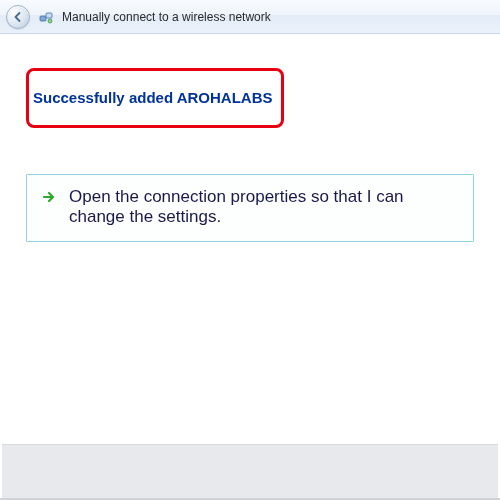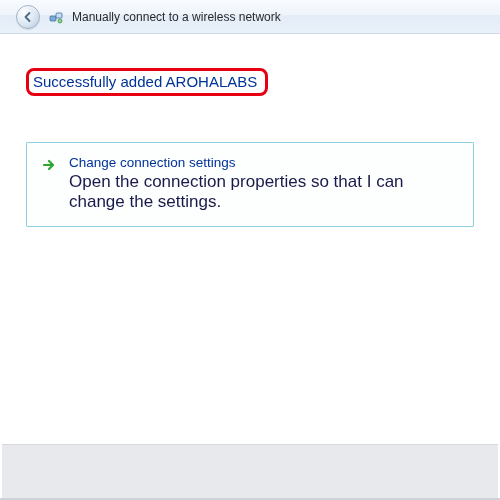--- a/index.html
+++ b/index.html
@@ -5,21 +5,21 @@
   * { box-sizing: border-box; margin: 0; padding: 0; }
   html, body { width: 500px; height: 500px; overflow: hidden; font-family: "Segoe UI", Tahoma, sans-serif; }
   body { background: #fff; }
 
   .header-bar {
     height: 34px;
     background: linear-gradient(to bottom, #f8fbff 0%, #eef4fb 45%, #e3ecf7 46%, #eaf1fa 100%);
     border-bottom: 1px solid #cfd8e6;
     display: flex;
     align-items: center;
-    padding: 0 16px;
+    padding: 0 6px;
     gap: 8px;
   }
   .back-btn {
     width: 24px; height: 24px;
     border-radius: 50%;
     background: radial-gradient(circle at 30% 30%, #fefefe, #dbe6f1 55%, #b8c8da);
     border: 1px solid #9fb3c8;
     display: flex; align-items: center; justify-content: center;
     box-shadow: inset 0 1px 1px rgba(255,255,255,0.8), 0 1px 1px rgba(0,0,0,0.1);
     cursor: pointer;
@@ -33,21 +33,22 @@
   .success-line {
     font-size: 15px;
     color: #003399;
     display: inline-block;
     padding: 2px 6px 3px 2px;
   }
   .highlight-box {
     border: 3px solid #e60012;
     border-radius: 8px;
     display: inline-block;
-    padding: 0 2px;
+    padding: 16px 2px;
+    font-weight: bold;
   }
 
   .option-card {
     margin-top: 46px;
     border: 1px solid #8fd1e0;
     background: #fdfefe;
     padding: 12px 14px 14px 14px;
     border-radius: 1px;
     cursor: pointer;
     display: flex;
@@ -99,21 +100,20 @@
     <span class="success-line">Successfully added AROHALABS</span>
   </span>
 
   <div class="option-card">
     <div class="option-icon">
       <svg viewBox="0 0 16 16" width="16" height="16">
         <path d="M3 8 H11 M8 4 L12 8 L8 12" stroke="#2fa62f" stroke-width="2.2" fill="none" stroke-linecap="round" stroke-linejoin="round"></path>
       </svg>
     </div>
     <div class="option-text">
-      <div class="option-title">Change connection settings</div>
       <div class="option-desc">Open the connection properties so that I can change the settings.</div>
     </div>
   </div>
 
 </div>
 
 <div class="footer-bar"></div>
 <div class="thin-line"></div>
 
 </body></html>

